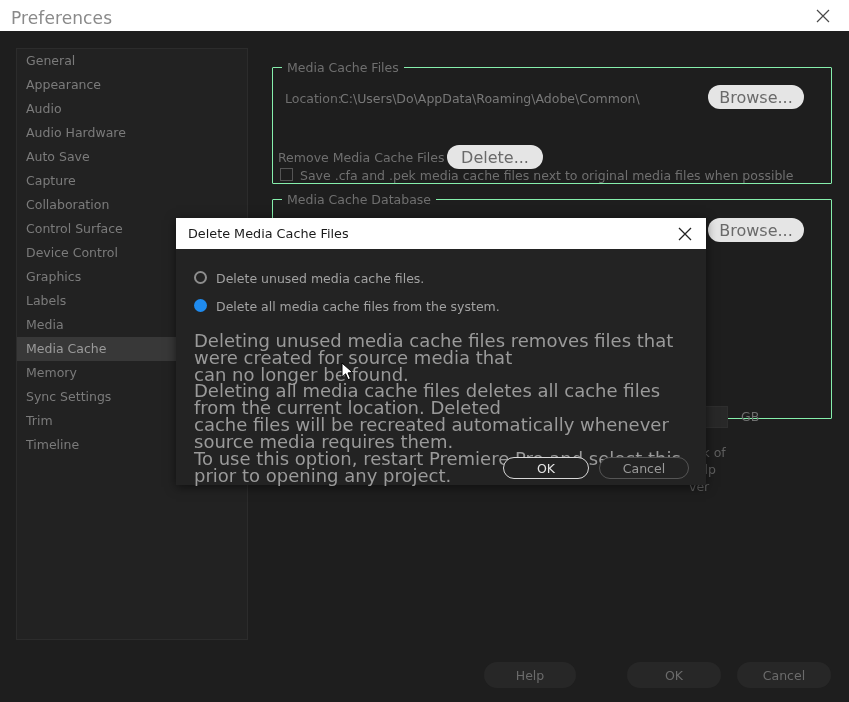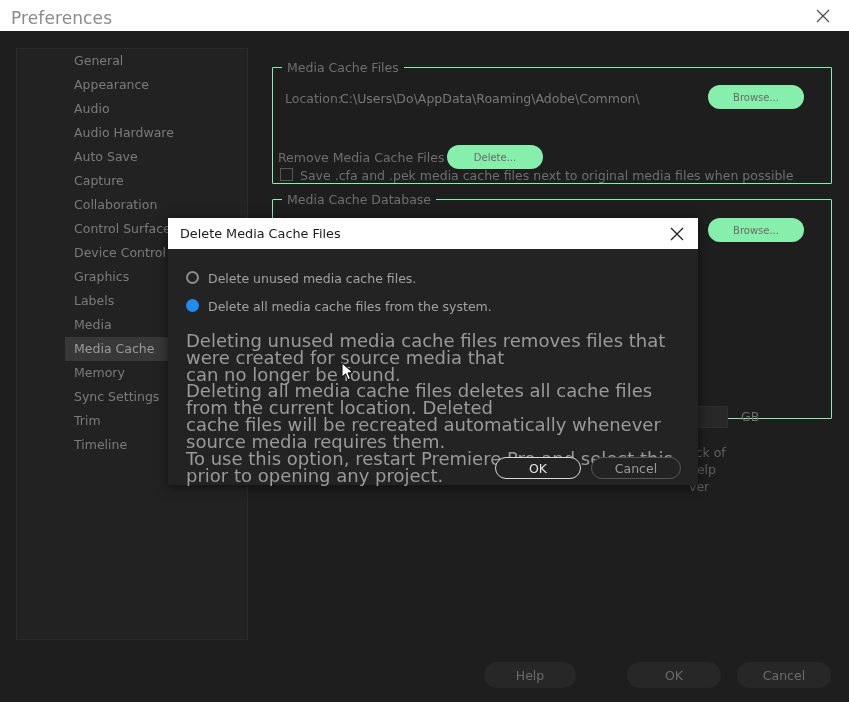--- a/index.html
+++ b/index.html
@@ -46,21 +46,20 @@
 
   
   .sidebar {
     position: absolute;
     left: 16px; top: 48px;
     width: 232px; height: 592px;
     background: #222222;
     border: 1px solid #2c2c2c;
     box-sizing: border-box;
     overflow: hidden;
-    padding-left: 48px;
   }
   .side-item {
     height: 24px;
     line-height: 24px;
     padding-left: 9px;
     font-size: 12.5px;
     color: #7b7b7b;
     white-space: nowrap;
     cursor: default;
   }
@@ -93,23 +92,23 @@
   .lbl {
     position: absolute;
     font-size: 12.5px;
     color: #6f6f6f;
     white-space: nowrap;
   }
   .pillbtn {
     position: absolute;
     height: 24px;
     border-radius: 12px;
-    background: #86efac;
+    background: #e5e5e5;
     color: #6a6a6a;
-    font-size: 10px;
+    font-size: 16px;
     display: flex; align-items: center; justify-content: center;
     cursor: default;
     box-sizing: border-box;
   }
   .checkbox {
     position: absolute;
     width: 13px; height: 13px;
     border: 1px solid #555555;
     background: transparent;
     box-sizing: border-box;
@@ -132,21 +131,21 @@
     color: #6b6b6b;
     font-size: 12.5px;
     display: flex; align-items: center; justify-content: center;
     cursor: default;
     box-sizing: border-box;
   }
 
   
   .dialog {
     position: absolute;
-    left: 168px; top: 218px;
+    left: 176px; top: 218px;
     width: 530px; height: 267px;
     background: #232323;
     box-shadow: 0 2px 10px rgba(0,0,0,.55);
   }
   .dlg-titlebar {
     position: absolute;
     left: 0; top: 0;
     width: 530px; height: 31px;
     background: #ffffff;
   }

